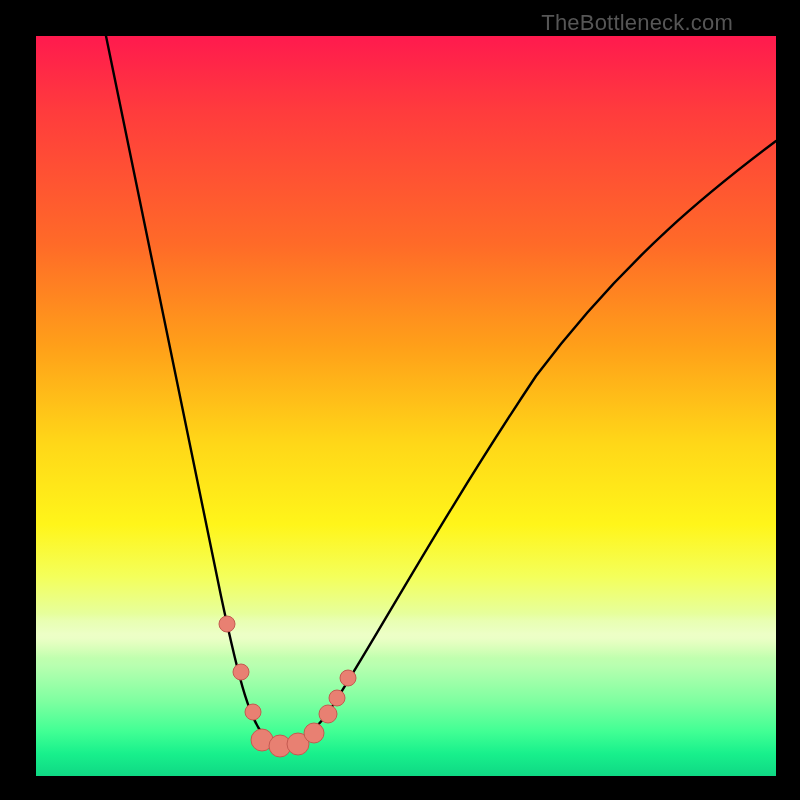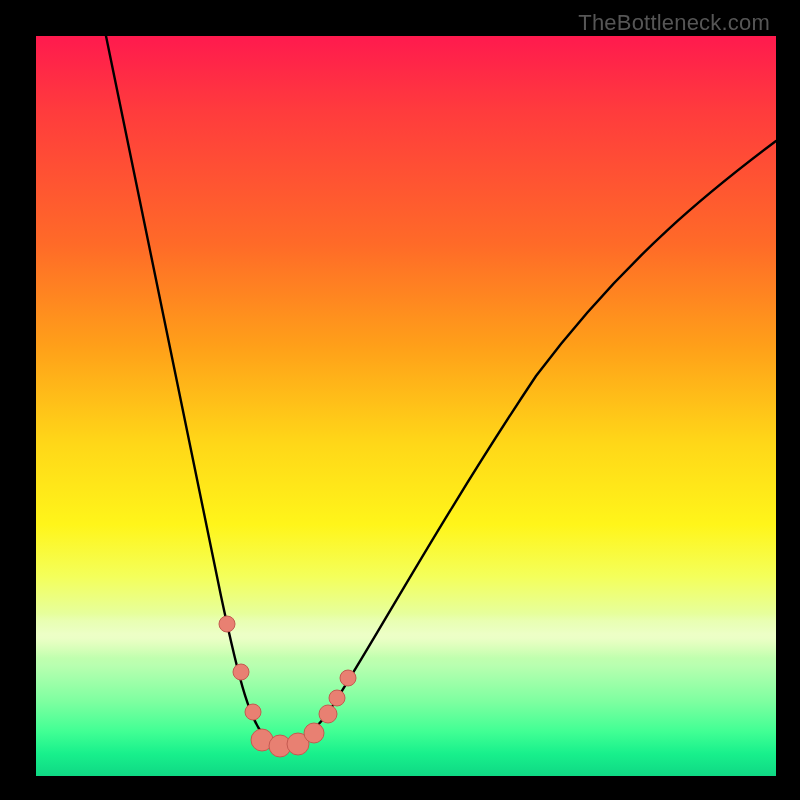--- a/index.html
+++ b/index.html
@@ -9,21 +9,20 @@
     height: 800px;
     background: #000;
     overflow: hidden;
     font-family: Arial, Helvetica, sans-serif;
   }
   .stage {
     position: relative;
     width: 749px;
     height: 800px;
     background: #000;
-    padding-left: 37px;
   }
   .plot {
     position: absolute;
     left: 36px;
     top: 36px;
     width: 740px;
     height: 740px;
     background: linear-gradient(
       to bottom,
       #ff1a4e 0%,

